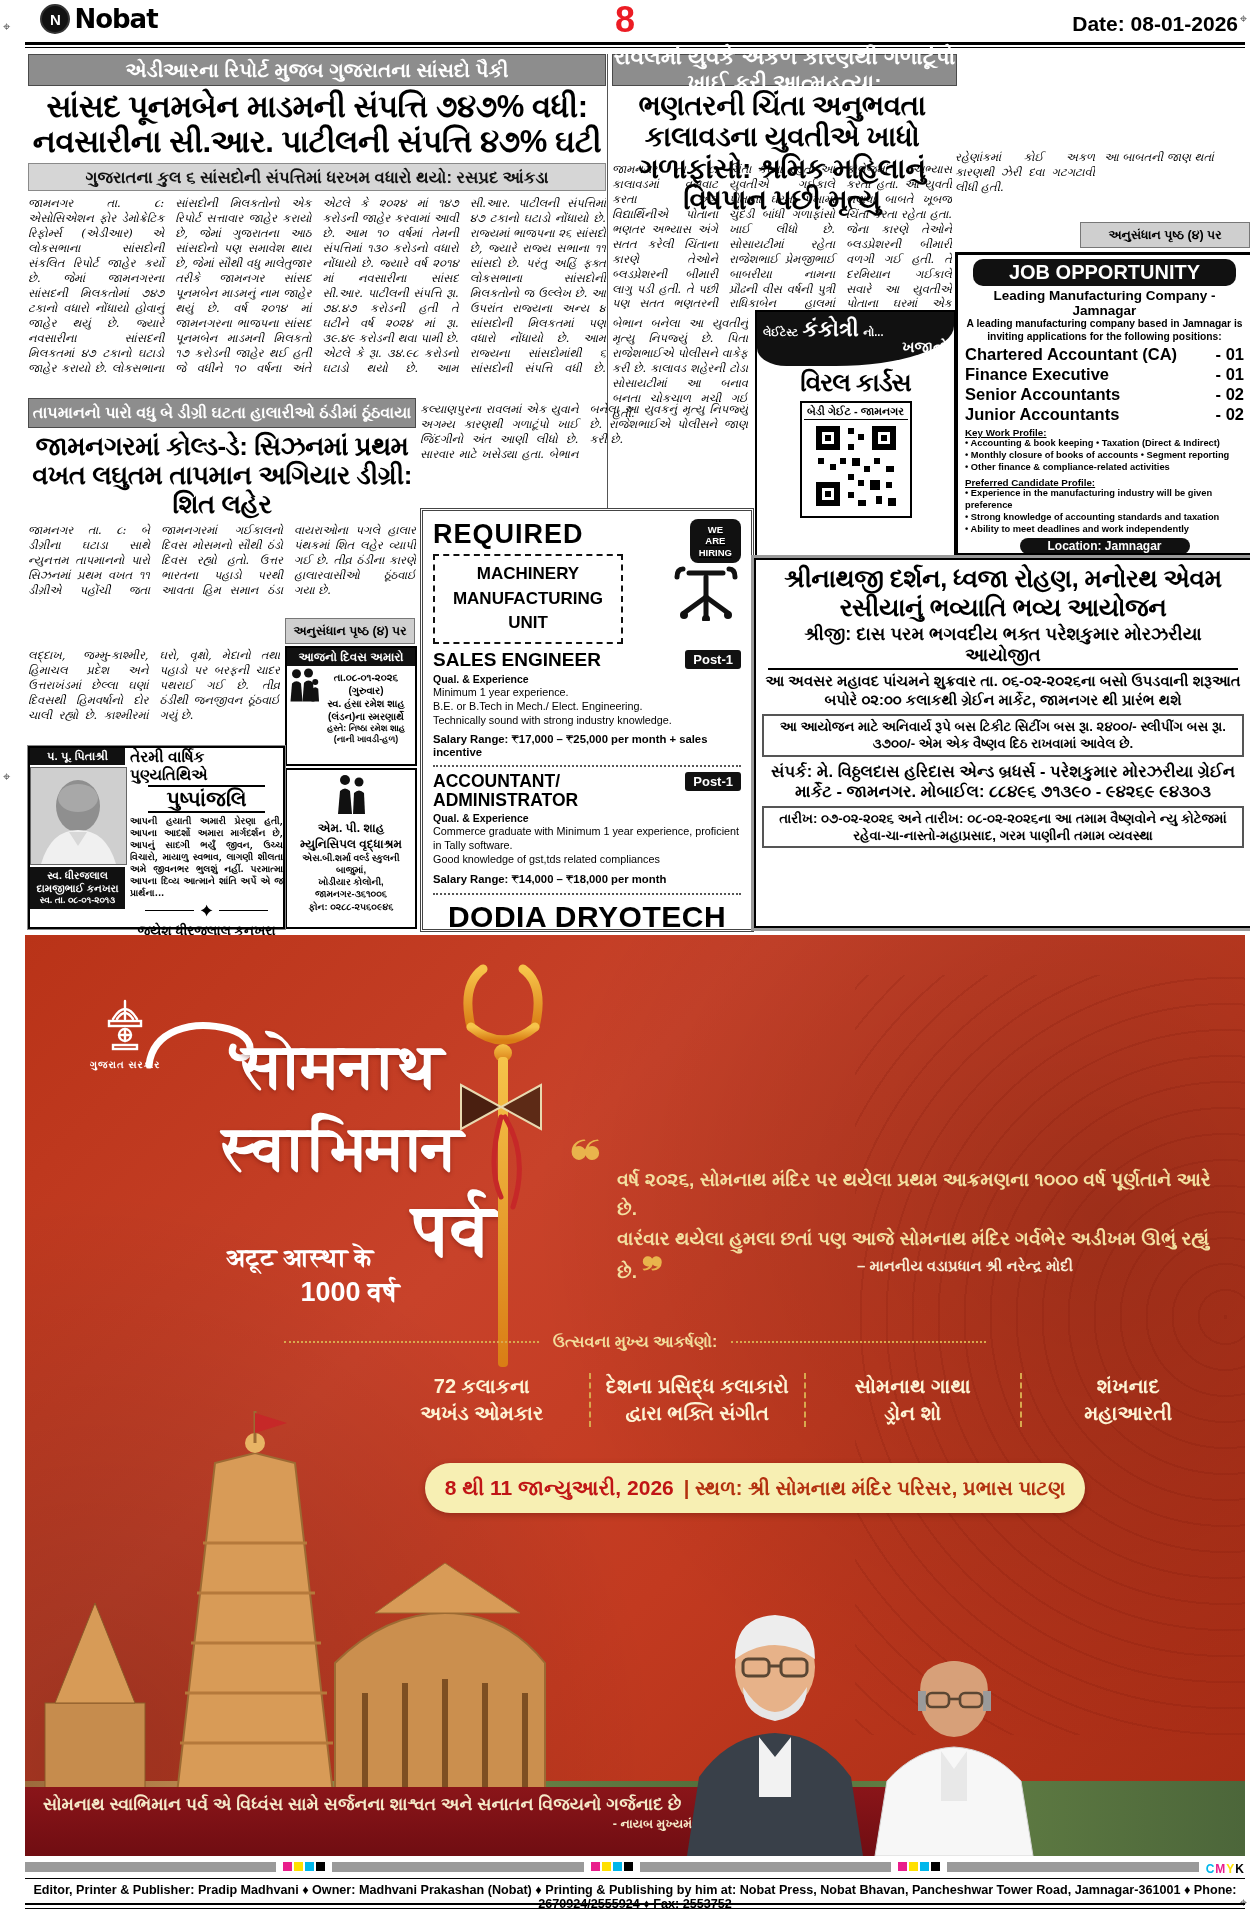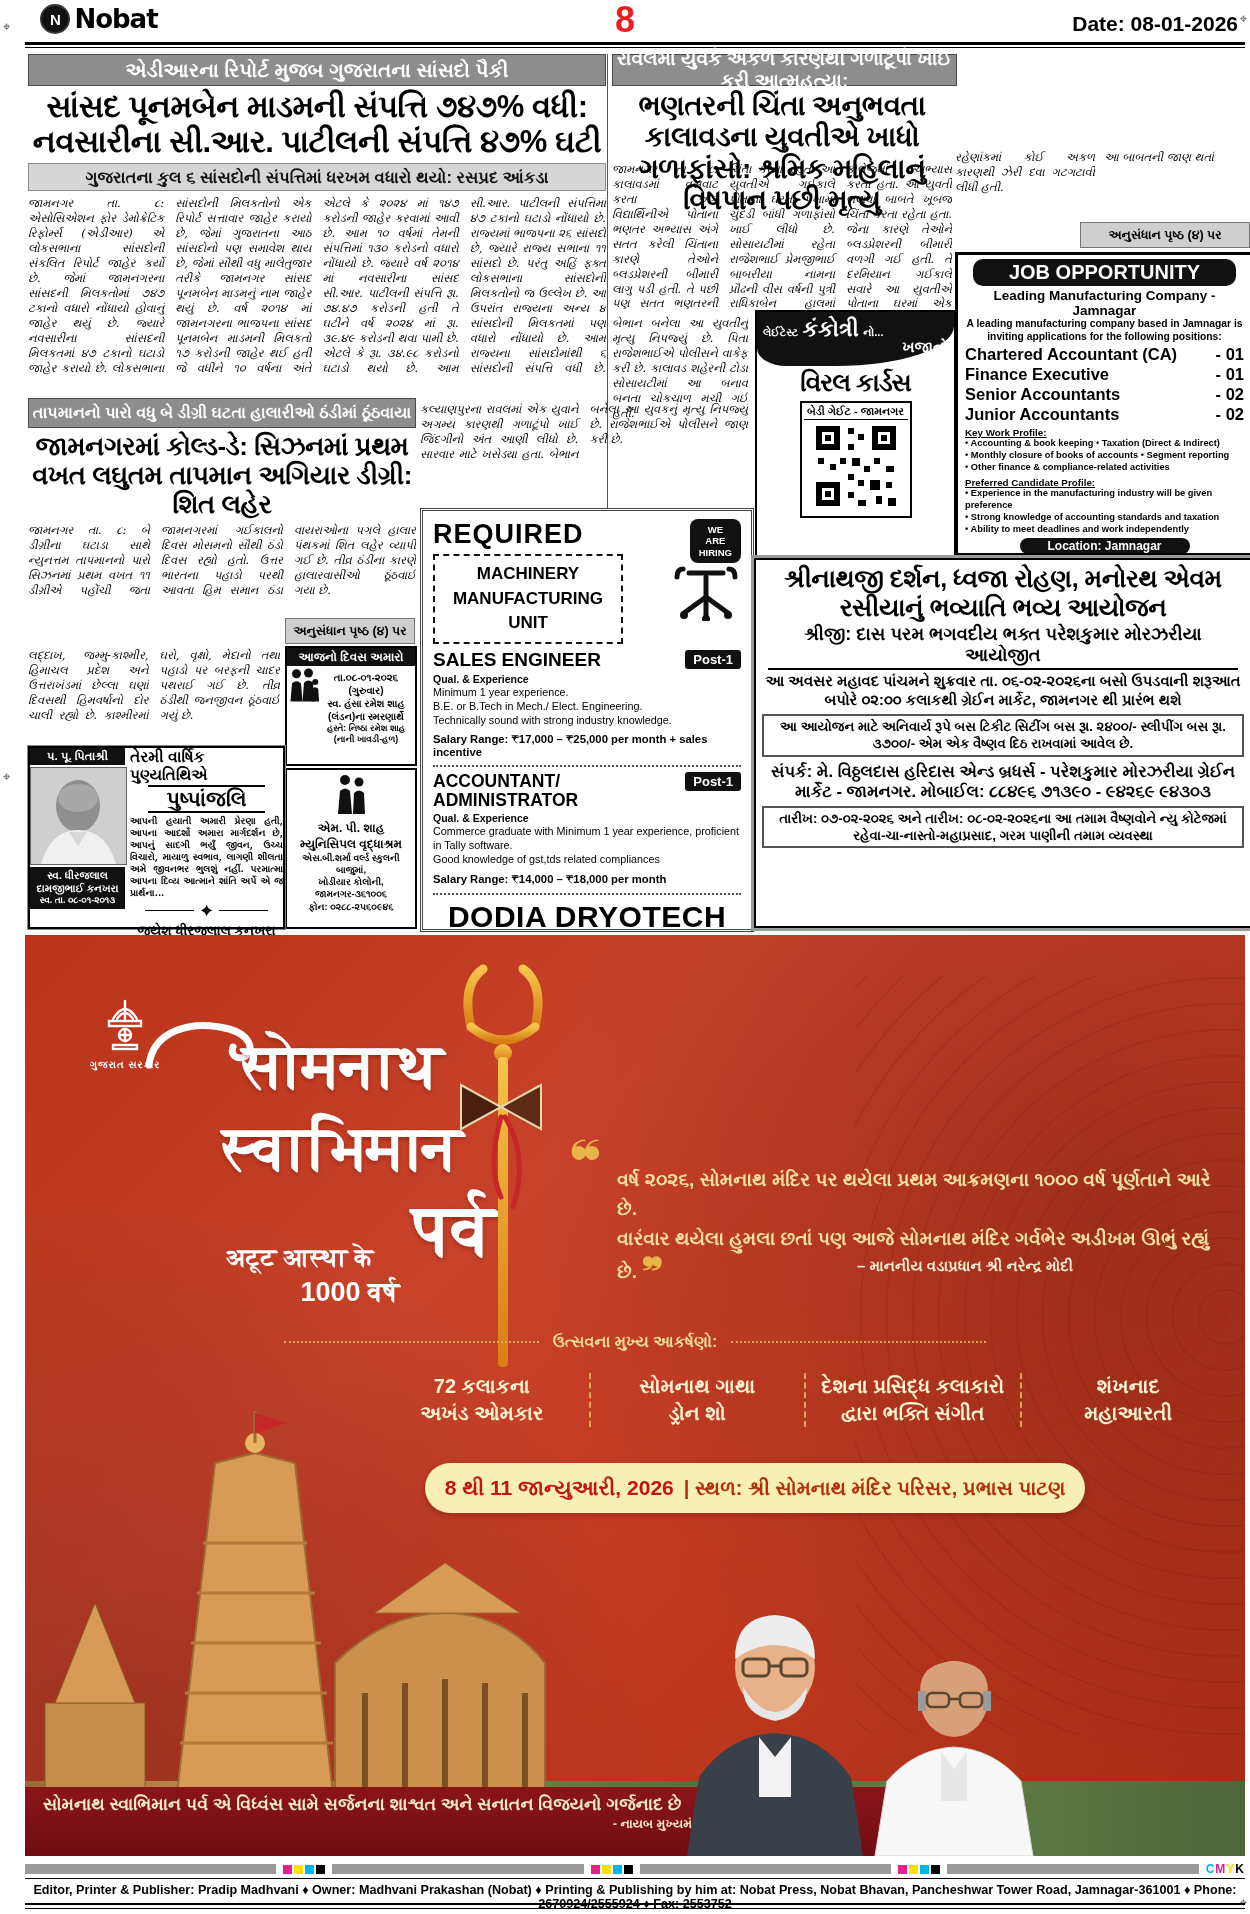--- a/index.html
+++ b/index.html
@@ -120,21 +120,21 @@
   .datepill .d1{color:#c01515;font-weight:900;font-size:21px;}
   .datepill .d2{color:#b3300f;font-weight:900;font-size:20px;}
   .ribbon{background:linear-gradient(180deg,#8a1519,#6f0d12);color:#f5e9c8;
           clip-path:polygon(0 0,100% 0,95.5% 100%,0 100%);padding:7px 18px 4px;}
   .ribbon-t{font-weight:900;font-size:17.5px;}
   .ribbon-by{font-weight:bold;font-size:12.5px;text-align:right;margin-right:150px;margin-top:2px;}
   .strip{background:linear-gradient(90deg,#9c6b3c 0%,#b9854d 14%,#728a4a 32%,#55703c 55%,#627f44 75%,#4c663a 100%);}
   .emblem{display:flex;flex-direction:column;align-items:center;color:#fff;}
   .emblem-cap{font-size:10px;letter-spacing:1px;font-weight:bold;margin-top:2px;}
   
-  .cmyk-strip{display:flex;align-items:center;gap:7px;}
+  .cmyk-strip{display:flex;gap:7px;}
   .cmyk-bar{height:10px;background:#9a9a9a;flex:1;}
   .dotgrp{display:flex;gap:2px;}
   .dot{width:9px;height:9px;}
   .cmyk-letters{font-weight:900;font-size:12px;letter-spacing:1px;}
   .footer-text{font-weight:bold;font-size:12.6px;text-align:center;}
   .regmark{color:#555;font-size:13px;line-height:1;}
 </style>
 </head>
 <body>
 
@@ -161,21 +161,21 @@
   <div class="abs vrule" style="left:607px;top:54px;width:1px;height:872px;"></div>
 
   <div class="abs" style="left:28px;top:54px;width:578px;">
     <div class="kicker" style="height:30px;font-size:20px;">એડીઆરના રિપોર્ટ મુજબ ગુજરાતના સાંસદો પૈકી</div>
     <div class="headline" style="font-size:31px;margin:4px 0;">સાંસદ પૂનમબેન માડમની સંપત્તિ ૭૪૭% વધી: નવસારીના સી.આર. પાટીલની સંપત્તિ ૪૭% ઘટી</div>
     <div class="subbar" style="height:26px;font-size:16.5px;">ગુજરાતના કુલ ૬ સાંસદોની સંપત્તિમાં ધરખમ વધારો થયો: રસપ્રદ આંકડા</div>
     <div class="gujbody" style="margin-top:5px;height:192px;column-count:4;overflow:hidden;">જામનગર તા. ૮: એસોસિએશન ફોર ડેમોક્રેટિક રિફોર્મ્સ (એડીઆર) એ લોકસભાના સાંસદોની સંકલિત રિપોર્ટ જાહેર કર્યો છે. જેમાં જામનગરના સાંસદની મિલકતોમાં ૭૪૭ ટકાનો વધારો નોંધાયો હોવાનું જાહેર થયું છે. જ્યારે નવસારીના સાંસદની મિલકતમાં ૪૭ ટકાનો ઘટાડો જાહેર કરાયો છે. લોકસભાના સાંસદોની મિલકતોનો એક રિપોર્ટ સત્તાવાર જાહેર કરાયો છે, જેમાં ગુજરાતના આઠ સાંસદોનો પણ સમાવેશ થાય છે, જેમાં સૌથી વધુ માલેતુજાર તરીકે જામનગર સાંસદ પૂનમબેન માડમનું નામ જાહેર થયું છે. વર્ષ ૨૦૧૪ માં જામનગરના ભાજપના સાંસદ પૂનમબેન માડમની મિલકતો ૧૭ કરોડની જાહેર થઈ હતી જે વધીને ૧૦ વર્ષના અંતે એટલે કે ૨૦૨૪ માં ૧૪૭ કરોડની જાહેર કરવામાં આવી છે. આમ ૧૦ વર્ષમાં તેમની સંપત્તિમાં ૧૩૦ કરોડનો વધારો નોંધાયો છે. જ્યારે વર્ષ ૨૦૧૪ માં નવસારીના સાંસદ સી.આર. પાટીલની સંપત્તિ રૂા. ૭૪.૪૭ કરોડની હતી તે ઘટીને વર્ષ ૨૦૨૪ માં રૂા. ૩૯.૪૯ કરોડની થવા પામી છે. એટલે કે રૂા. ૩૪.૯૮ કરોડનો ઘટાડો થયો છે. આમ સી.આર. પાટીલની સંપત્તિમાં ૪૭ ટકાનો ઘટાડો નોંધાયો છે. રાજ્યમાં ભાજપના ૨૬ સાંસદો છે, જ્યારે રાજ્ય સભાના ૧૧ સાંસદો છે. પરંતુ અહિં ફક્ત લોકસભાના સાંસદોની મિલકતોનો જ ઉલ્લેખ છે. આ ઉપરાંત રાજ્યના અન્ય ૪ સાંસદોની મિલકતમાં પણ વધારો નોંધાયો છે. આમ રાજ્યના સાંસદોમાંથી ૬ સાંસદોની સંપત્તિ વધી છે. જ્યારે એક સાંસદની સંપત્તિ ઘટી છે. અન્ય સાંસદોમાં વિનોદ ચાવડા, પ્રભુ વસાવા, જસવંતસિંહ ભાભોર, રાજેશ ચુડાસમા અને દેવુસિંહ ચૌહાણની સંપત્તિ પણ નોંધપાત્ર રીતે વધી છે.</div>
   </div>
 
   <div class="abs" style="left:612px;top:54px;width:636px;height:872px;">
-    <div class="kicker" style="width:343px;height:30px;font-size:19px;">રાવલમાં યુવકે અકળ કારણથી ગળાટૂંપો ખાઈ કરી આત્મહત્યા:</div>
+    <div class="kicker" style="width:343px;height:30px;font-size:22px;">રાવલમાં યુવકે અકળ કારણથી ગળાટૂંપો ખાઈ કરી આત્મહત્યા:</div>
     <div class="headline abs" style="left:0;top:36px;width:340px;font-size:28px;">ભણતરની ચિંતા અનુભવતા કાલાવડના યુવતીએ ખાધો ગળાફાંસો: શ્રમિક મહિલાનું વિષપાન પછી મૃત્યુ</div>
     <div class="gujbody abs" style="left:0;top:108px;width:340px;height:150px;column-count:3;overflow:hidden;">જામનગર તા. ૮: કાલાવડમાં વસવાટ કરતા એક વિદ્યાર્થિનીએ પોતાના ભણતર અભ્યાસ અંગે સતત કરેલી ચિંતાના કારણે તેઓને બ્લડપ્રેશરની બીમારી લાગુ પડી હતી. તે પછી પણ સતત ભણતરની ચિંતા કરતા રહેતા આ યુવતીએ ગઈકાલે પોતાના ઘરમાં પંખામાં ચુંદડી બાંધી ગળાફાંસો ખાઈ લીધો છે. સોસાયટીમાં રહેતા રાજેશભાઈ પ્રેમજીભાઈ બાબરીયા નામના પ્રૌઢની વીસ વર્ષની પુત્રી રાધિકાબેન હાલમાં કોલેજમાં અભ્યાસ કરતા હતા. આ યુવતી ભણવા બાબતે ખૂબજ ચિંતા કરતા રહેતા હતા. જેના કારણે તેઓને બ્લડપ્રેશરની બીમારી વળગી ગઈ હતી. તે દરમિયાન ગઈકાલે સવારે આ યુવતીએ પોતાના ઘરમાં એક ઓરડામાં રહેલા પંખામાં ચુંદડી વડે ગાળીયો બનાવી ગળાટૂંપો ખાઈ લીધો છે. તેની જાણ થતાં પિતા સહિતના પરિવારજનોએ રાધિકાબેનને નીચે ઉતારી સારવાર માટે ખસેડ્યા હતા. જામજોધપુર તાલુકાના વીરપર ગામમાં આવેલા જીતેશભાઈ અજુડીયા નામના ખેડૂતના ખેતરમાં મજૂરીકામ માટે આવીને રહેતા મૂળ છોટા ઉદેપુર જિલ્લાના ઓઢી ગામના વતની પિન્ટુભાઈ ભાઈલાભાઈ ધાણક નામના શ્રમિકના પત્ની લલીતાબેન (ઉ.વ.૨૦)એ મંગળવારની રાત્રે તે ખેતરમાં જ બનાવી આપવામાં આવેલા</div>
     <div class="gujbody abs" style="left:0;top:262px;width:136px;height:284px;overflow:hidden;">બેભાન બનેલા આ યુવતીનું મૃત્યુ નિપજ્યું છે. પિતા રાજેશભાઈએ પોલીસને વાકેફ કરી છે. કાલાવડ શહેરની ટોડા સોસાયટીમાં આ બનાવ બનતા ચોકચાળ મચી ગઈ હતી.</div>
 
     <div class="viral abs" style="left:143px;top:256px;width:197px;height:290px;">
       <div class="viral-band">
         <span class="sm">લેઈટેસ્ટ</span>
         <span class="bg">કંકોત્રી</span>
         <span class="sm">નો...</span>
         <div class="kh">ખજાનો</div>
@@ -461,24 +461,24 @@
     <div class="quote-by abs" style="left:740px;top:322px;width:400px;">– માનનીય વડાપ્રધાન શ્રી નરેન્દ્ર મોદી</div>
 
     <div class="attr-title-row abs" style="left:0;top:398px;width:1220px;">
       <div class="attr-line"></div>
       <div class="attr-title">ઉત્સવના મુખ્ય આકર્ષણો:</div>
       <div class="attr-line"></div>
     </div>
     <div class="attr-row abs" style="left:350px;top:438px;width:860px;">
       <div class="attr-col prel">72 કલાકના
 અખંડ ઓમકાર</div>
+      <div class="attr-col prel">દેશના પ્રસિદ્ધ કલાકારો
+દ્વારા ભક્તિ સંગીત</div>
       <div class="attr-col prel">સોમનાથ ગાથા
 ડ્રોન શો</div>
-      <div class="attr-col prel">દેશના પ્રસિદ્ધ કલાકારો
-દ્વારા ભક્તિ સંગીત</div>
       <div class="attr-col prel">શંખનાદ
 મહાઆરતી</div>
     </div>
 
     <div class="datepill abs" style="left:400px;top:528px;width:660px;height:50px;">
       <span class="d1">8 થી 11 જાન્યુઆરી, 2026</span>
       <span class="d2">| સ્થળ: શ્રી સોમનાથ મંદિર પરિસર, પ્રભાસ પાટણ</span>
     </div>
 
     <div class="strip abs" style="left:0;top:846px;width:1220px;height:75px;"></div>

